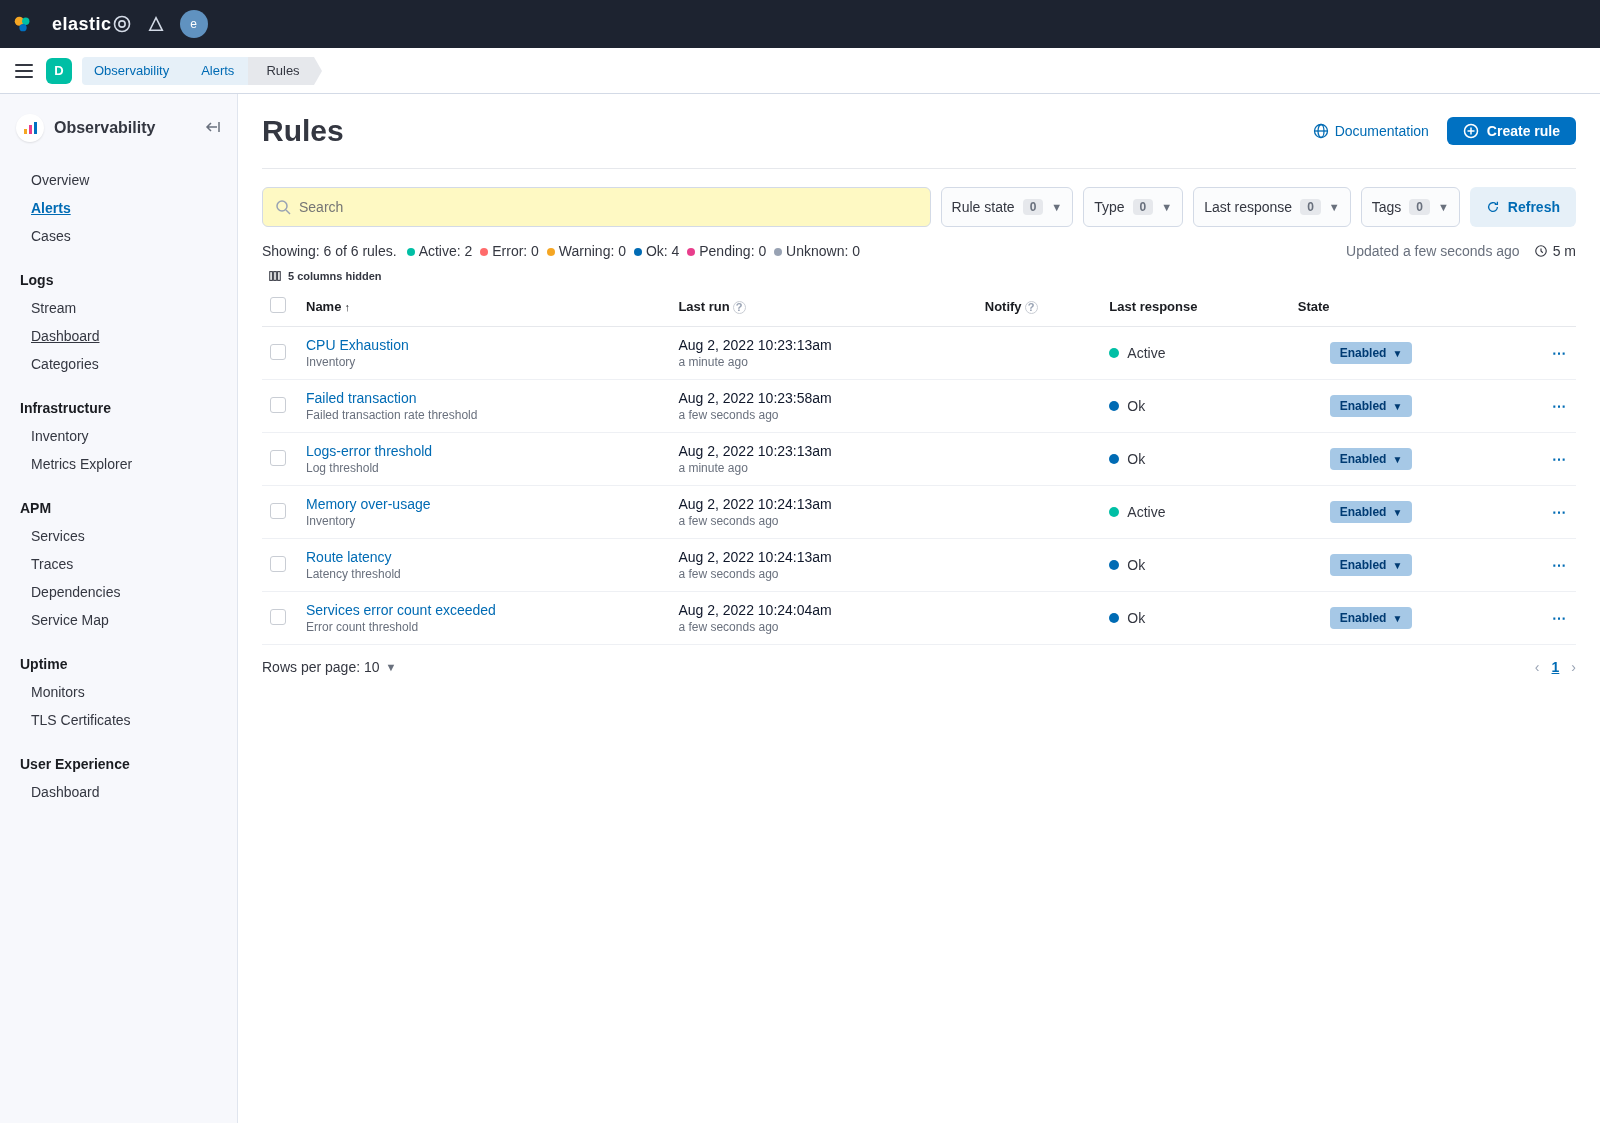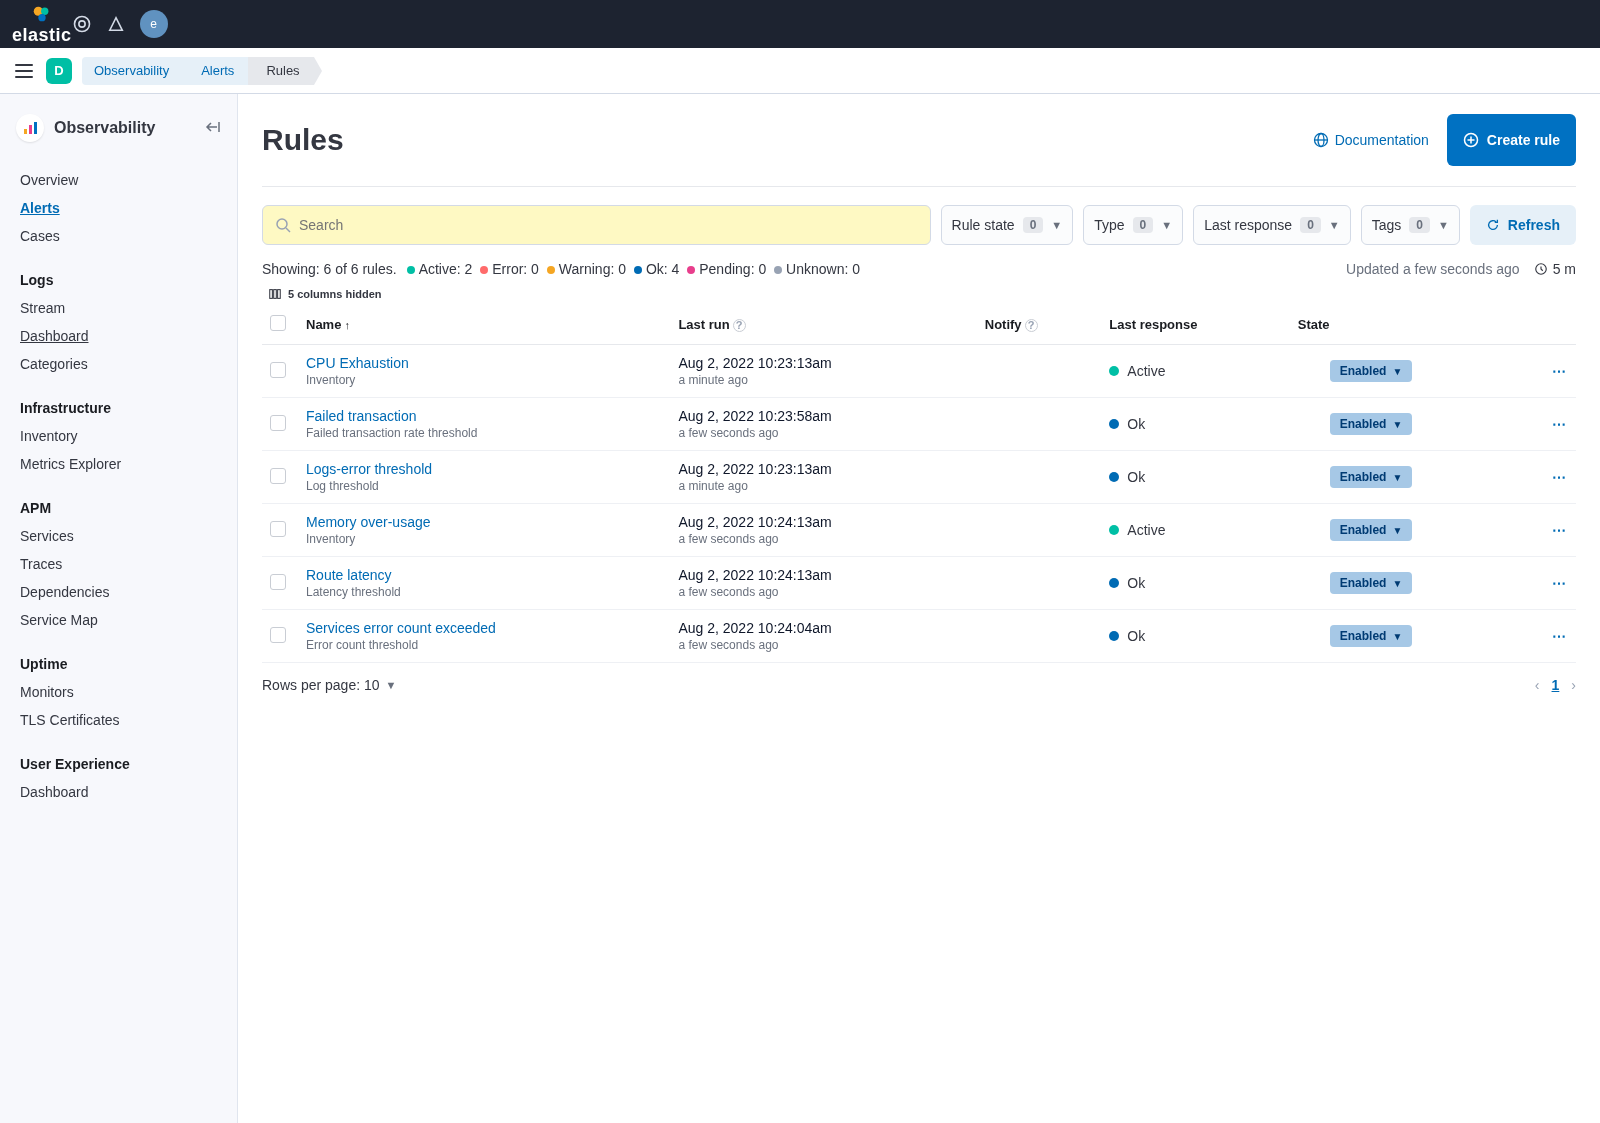--- a/index.html
+++ b/index.html
@@ -1,21 +1,21 @@
 <!DOCTYPE html>
 <html><head>
 <meta charset="utf-8">
 <style>
 * { box-sizing: border-box; margin: 0; padding: 0; }
 body { font-family: -apple-system, BlinkMacSystemFont, "Segoe UI", Helvetica, Arial, sans-serif; font-size: 14px; color: #343741; background: #fff; }
 a { text-decoration: none; color: #006bb4; }
 
 
 .top-header { background: #1d2330; color: #fff; height: 48px; display: flex; align-items: center; padding: 0 12px; }
-.logo { display: flex; align-items: center; gap: 0; font-weight: 700; font-size: 18px; letter-spacing: 0.5px; flex-direction: column; }
+.logo { display: flex; align-items: center; gap: 18px; font-weight: 700; font-size: 18px; letter-spacing: 0.5px; }
 .logo-mark { width: 22px; height: 22px; }
 .global-search { flex: 1; display: flex; justify-content: center; }
 .global-search-box { width: 580px; height: 32px; background: #25282f; border: 1px solid #3a3f4b; border-radius: 6px; display: flex; align-items: center; padding: 0 10px; color: #98a2b3; font-size: 13px; gap: 8px; }
 .global-search-box .kbd { background: #3a3f4b; border-radius: 3px; padding: 1px 5px; font-size: 11px; color: #c9cdd4; margin-left: auto; }
 .header-icons { display: flex; align-items: center; gap: 14px; }
 .hdr-icon { width: 20px; height: 20px; color: #d3dae6; cursor: pointer; }
 .avatar { width: 28px; height: 28px; background: #6092c0; border-radius: 50%; display: flex; align-items: center; justify-content: center; font-size: 12px; color: #fff; cursor: pointer; }
 
 
 .crumb-row { height: 46px; border-bottom: 1px solid #d3dae6; display: flex; align-items: center; padding: 0 12px; gap: 10px; background: #fff; }
@@ -33,30 +33,30 @@
 
 
 .layout { display:flex; height: calc(100vh - 94px); }
 .sidebar { width: 238px; background:#f7f8fc; border-right:1px solid #e0e5ee; padding: 14px 0; overflow-y:auto;}
 .sidebar-head { display:flex; align-items:center; gap:10px; padding: 6px 16px 18px; }
 .app-icon{width:28px;height:28px;border-radius:50%;background:#fff;box-shadow:0 1px 2px rgba(0,0,0,.1);display:flex;align-items:center;justify-content:center;}
 .sidebar-title{font-weight:700;font-size:16px;}
 .collapse-btn{margin-left:auto;color:#69707d;cursor:pointer;}
 .nav-group{padding: 6px 0;}
 .nav-group-title{font-weight:700;font-size:14px;padding:10px 20px 6px;color:#1a1c21;}
-.nav-item{display:block;padding:6px 20px;color:#343741;font-size:14px;cursor:pointer;}
+.nav-item{display:block;padding:6px 20px;color:#343741;font-size:14px;cursor:pointer;margin-left:11px;}
 .nav-item.active{color:#006bb4;font-weight:700;text-decoration:underline;}
 .nav-item.underlined{text-decoration:underline;}
 
 .main{flex:1;padding:20px 24px;overflow-y:auto;}
 .page-head{display:flex;align-items:center;justify-content:space-between;padding-bottom:20px;border-bottom:1px solid #e6e8ec;margin-bottom:18px;}
 .page-title{font-size:30px;font-weight:700;}
 .page-actions{display:flex;align-items:center;gap:18px;}
 .doc-link{color:#006bb4;display:flex;align-items:flex-end;gap:6px;font-size:14px;cursor:pointer;}
-.create-btn{background:#0071c2;color:#fff;border:none;border-radius:6px;height:52px;padding:0 16px;font-size:14px;font-weight:600;display:flex;align-items:center;gap:8px;cursor:pointer;}
+.create-btn{background:#0071c2;color:#fff;border:none;border-radius:6px;height:28px;padding:0 16px;font-size:14px;font-weight:600;display:flex;align-items:center;gap:8px;cursor:pointer;}
 
 
 .filters{display:flex;gap:10px;margin-bottom:16px;}
 .search-box{flex:1;height:40px;border:1px solid #d3dae6;border-radius:6px;display:flex;align-items:center;padding:0 12px;gap:8px;color:#98a2b3;background:#fef9c3;}
 .search-box input{border:none;outline:none;flex:1;font-size:14px;background:transparent;color:#343741;}
 .dd{height:40px;border:1px solid #d3dae6;border-radius:6px;background:#fbfcfd;display:flex;align-items:center;padding:0 10px;gap:8px;font-size:14px;color:#343741;cursor:pointer;}
 .badge{background:#e6e8ec;color:#69707d;border-radius:4px;padding:1px 7px;font-size:12px;font-weight:600;}
 .chev{color:#69707d;font-size:11px;}
 .refresh-btn{height:40px;background:#e6f0f8;border:none;border-radius:6px;padding:0 16px;color:#006bb4;font-weight:600;display:flex;align-items:center;gap:8px;cursor:pointer;font-size:14px;}
 

